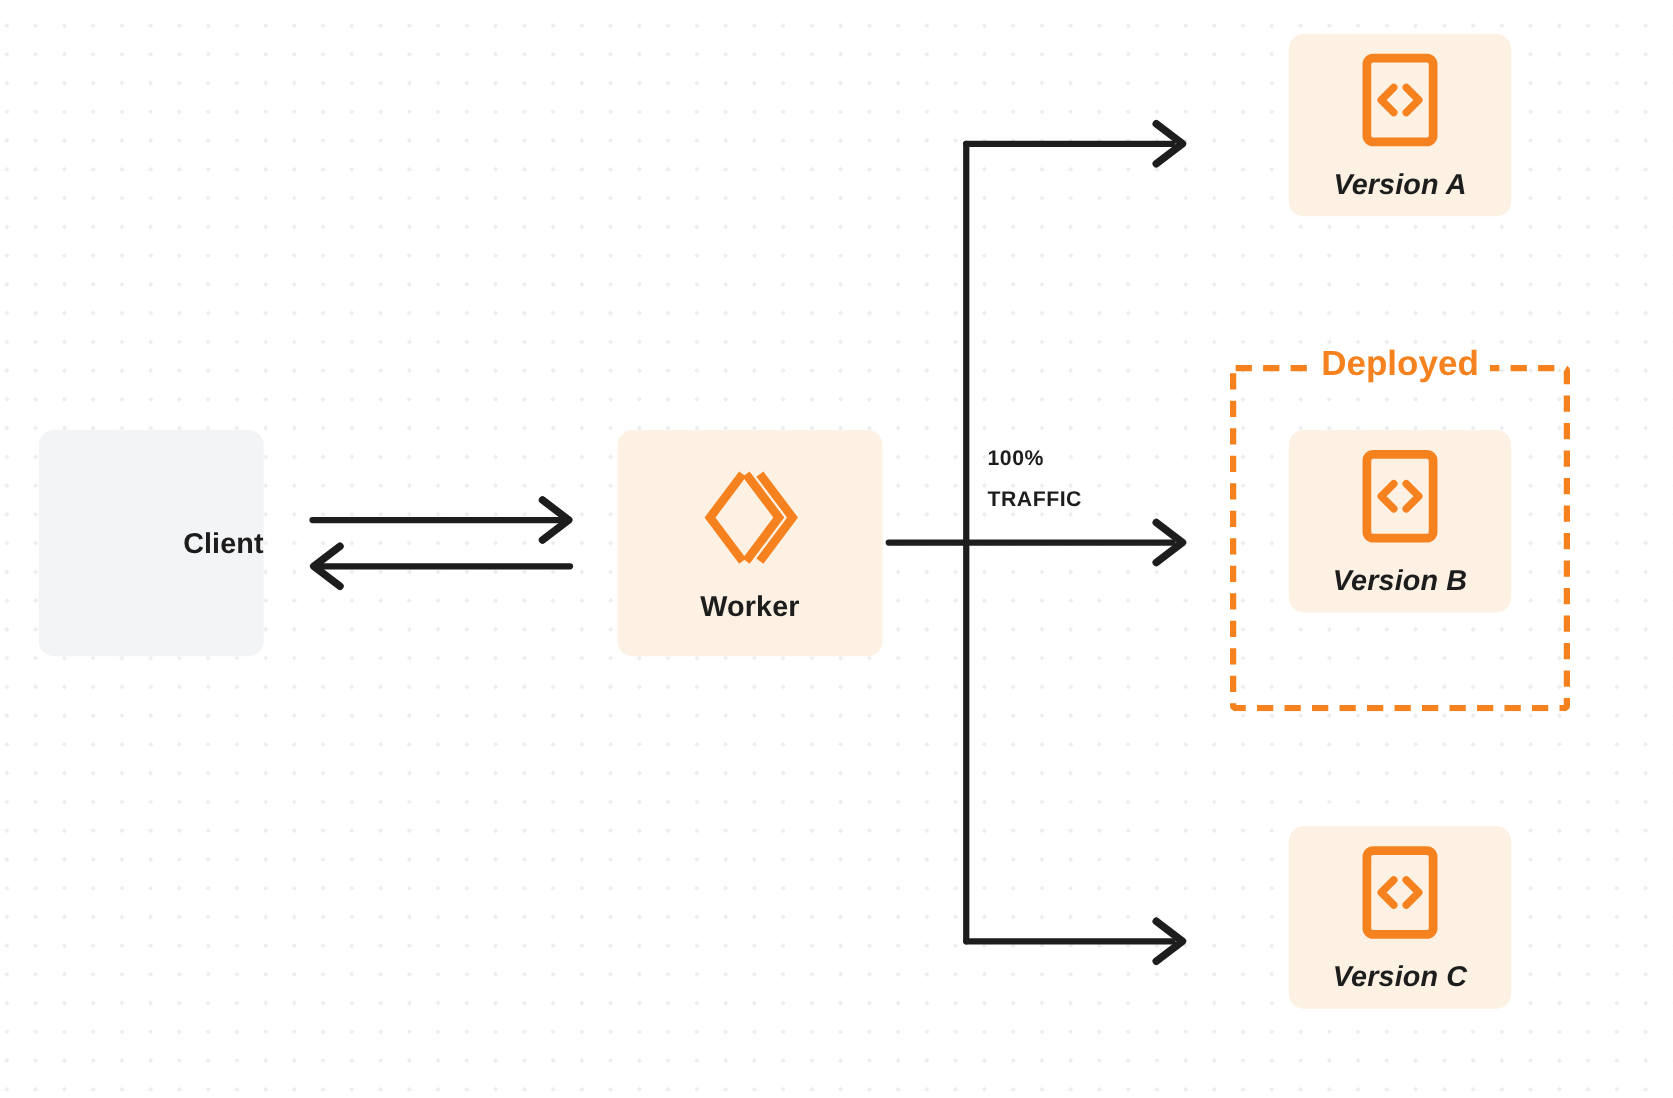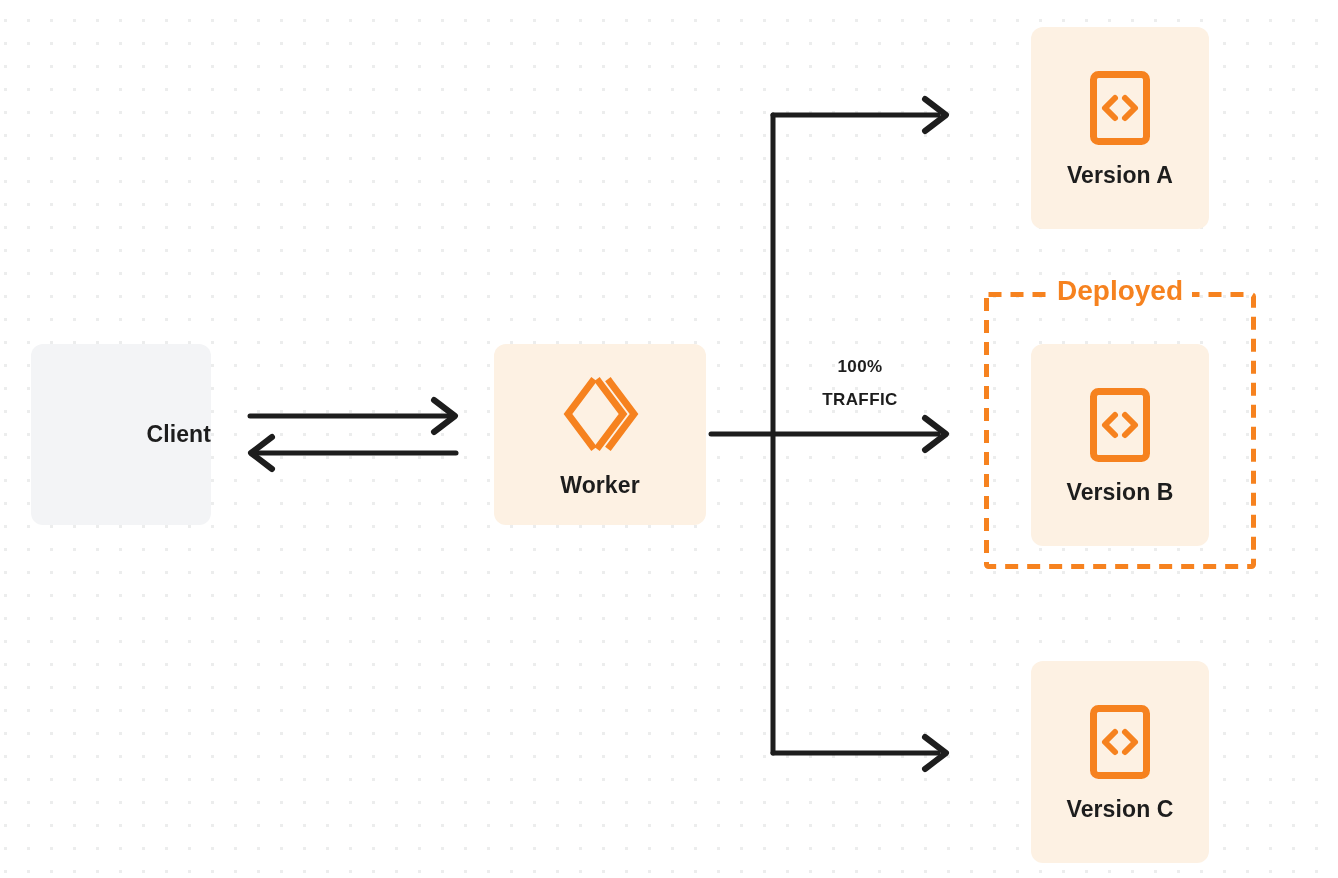--- a/index.html
+++ b/index.html
@@ -54,22 +54,23 @@
     left: 494px;
     top: 344px;
     width: 212px;
     height: 181px;
     background: #fdf1e3;
   }
   .node-worker .node-label { margin-top: 18px; }
 
   .node-version {
     width: 178px;
-    height: 202px;
+    height: 146px;
     background: #fdf1e3;
+    font-style: italic;
   }
   .node-version .node-label { margin-top: 18px; }
 
   .node-version-a { left: 1031px; top: 27px; }
   .node-version-b { left: 1031px; top: 344px; }
   .node-version-c { left: 1031px; top: 661px; }
 
   
   .icon-wrap {
     display: block;
@@ -113,21 +114,20 @@
     height: 878px;
     pointer-events: none;
   }
 
   
   .traffic-label {
     position: absolute;
     left: 790px;
     top: 350px;
     width: 140px;
-    text-align: center;
     font-size: 17px;
     font-weight: bold;
     color: #1d1d1d;
     line-height: 1.95;
     letter-spacing: 0.4px;
   }
   .traffic-label .traffic-line { display: block; }
 </style>
 </head>
 <body>

